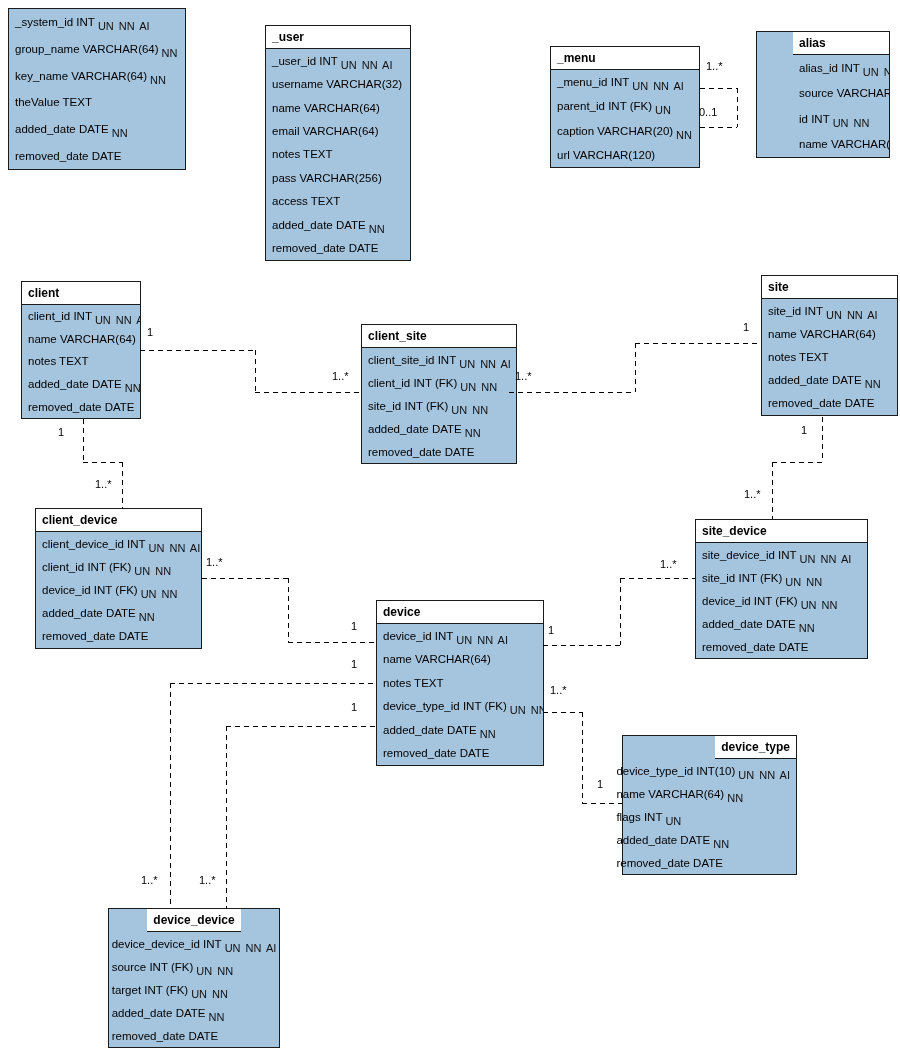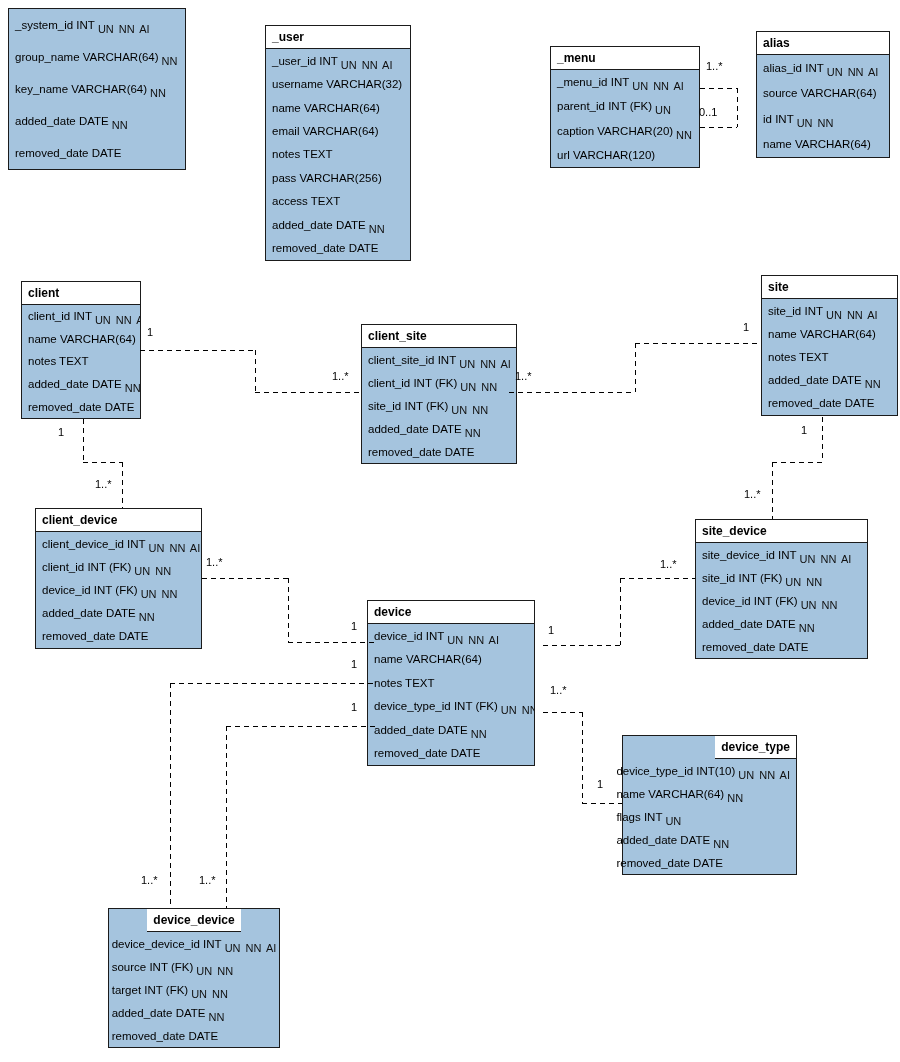--- a/index.html
+++ b/index.html
@@ -34,20 +34,23 @@
         </div>
         <div class="tbl-row">
           <span class="f-text">group_name VARCHAR(64)</span>
           <span class="f-flags">NN</span>
         </div>
         <div class="tbl-row">
           <span class="f-text">key_name VARCHAR(64)</span>
           <span class="f-flags">NN</span>
         </div>
         <div class="tbl-row">
+          <span class="f-text">theValue TEXT</span>
+        </div>
+        <div class="tbl-row">
           <span class="f-text">added_date DATE</span>
           <span class="f-flags">NN</span>
         </div>
         <div class="tbl-row">
           <span class="f-text">removed_date DATE</span>
         </div>
       </div>
     </div>
     <div class="tbl" style="left: 265px; top: 25px; width: 146px; height: 236px; background: rgb(165, 196, 222); border-color: rgb(27, 27, 27);">
       <div class="tbl-header">_user</div>
@@ -96,21 +99,21 @@
         </div>
         <div class="tbl-row">
           <span class="f-text">caption VARCHAR(20)</span>
           <span class="f-flags">NN</span>
         </div>
         <div class="tbl-row">
           <span class="f-text">url VARCHAR(120)</span>
         </div>
       </div>
     </div>
-    <div class="tbl" style="left: 756px; top: 31px; width: 134px; height: 127px; background: rgb(165, 196, 222); border-color: rgb(27, 27, 27);">
+    <div class="tbl" style="left: 756px; top: 31px; width: 134px; height: 127px; background: rgb(165, 196, 222); border-color: rgb(27, 27, 27); padding-left: 36px;">
       <div class="tbl-header">alias</div>
       <div class="tbl-body">
         <div class="tbl-row">
           <span class="f-text">alias_id INT</span>
           <span class="f-flags">UN NN AI</span>
         </div>
         <div class="tbl-row">
           <span class="f-text">source VARCHAR(64)</span>
         </div>
         <div class="tbl-row">
@@ -231,21 +234,21 @@
         </div>
         <div class="tbl-row">
           <span class="f-text">added_date DATE</span>
           <span class="f-flags">NN</span>
         </div>
         <div class="tbl-row">
           <span class="f-text">removed_date DATE</span>
         </div>
       </div>
     </div>
-    <div class="tbl" style="left: 367px; top: 600px; width: 168px; height: 166px; background: rgb(165, 196, 222); border-color: rgb(27, 27, 27);">
+    <div class="tbl" style="left: 376px; top: 600px; width: 168px; height: 166px; background: rgb(165, 196, 222); border-color: rgb(27, 27, 27);">
       <div class="tbl-header">device</div>
       <div class="tbl-body">
         <div class="tbl-row">
           <span class="f-text">device_id INT</span>
           <span class="f-flags">UN NN AI</span>
         </div>
         <div class="tbl-row">
           <span class="f-text">name VARCHAR(64)</span>
         </div>
         <div class="tbl-row">

